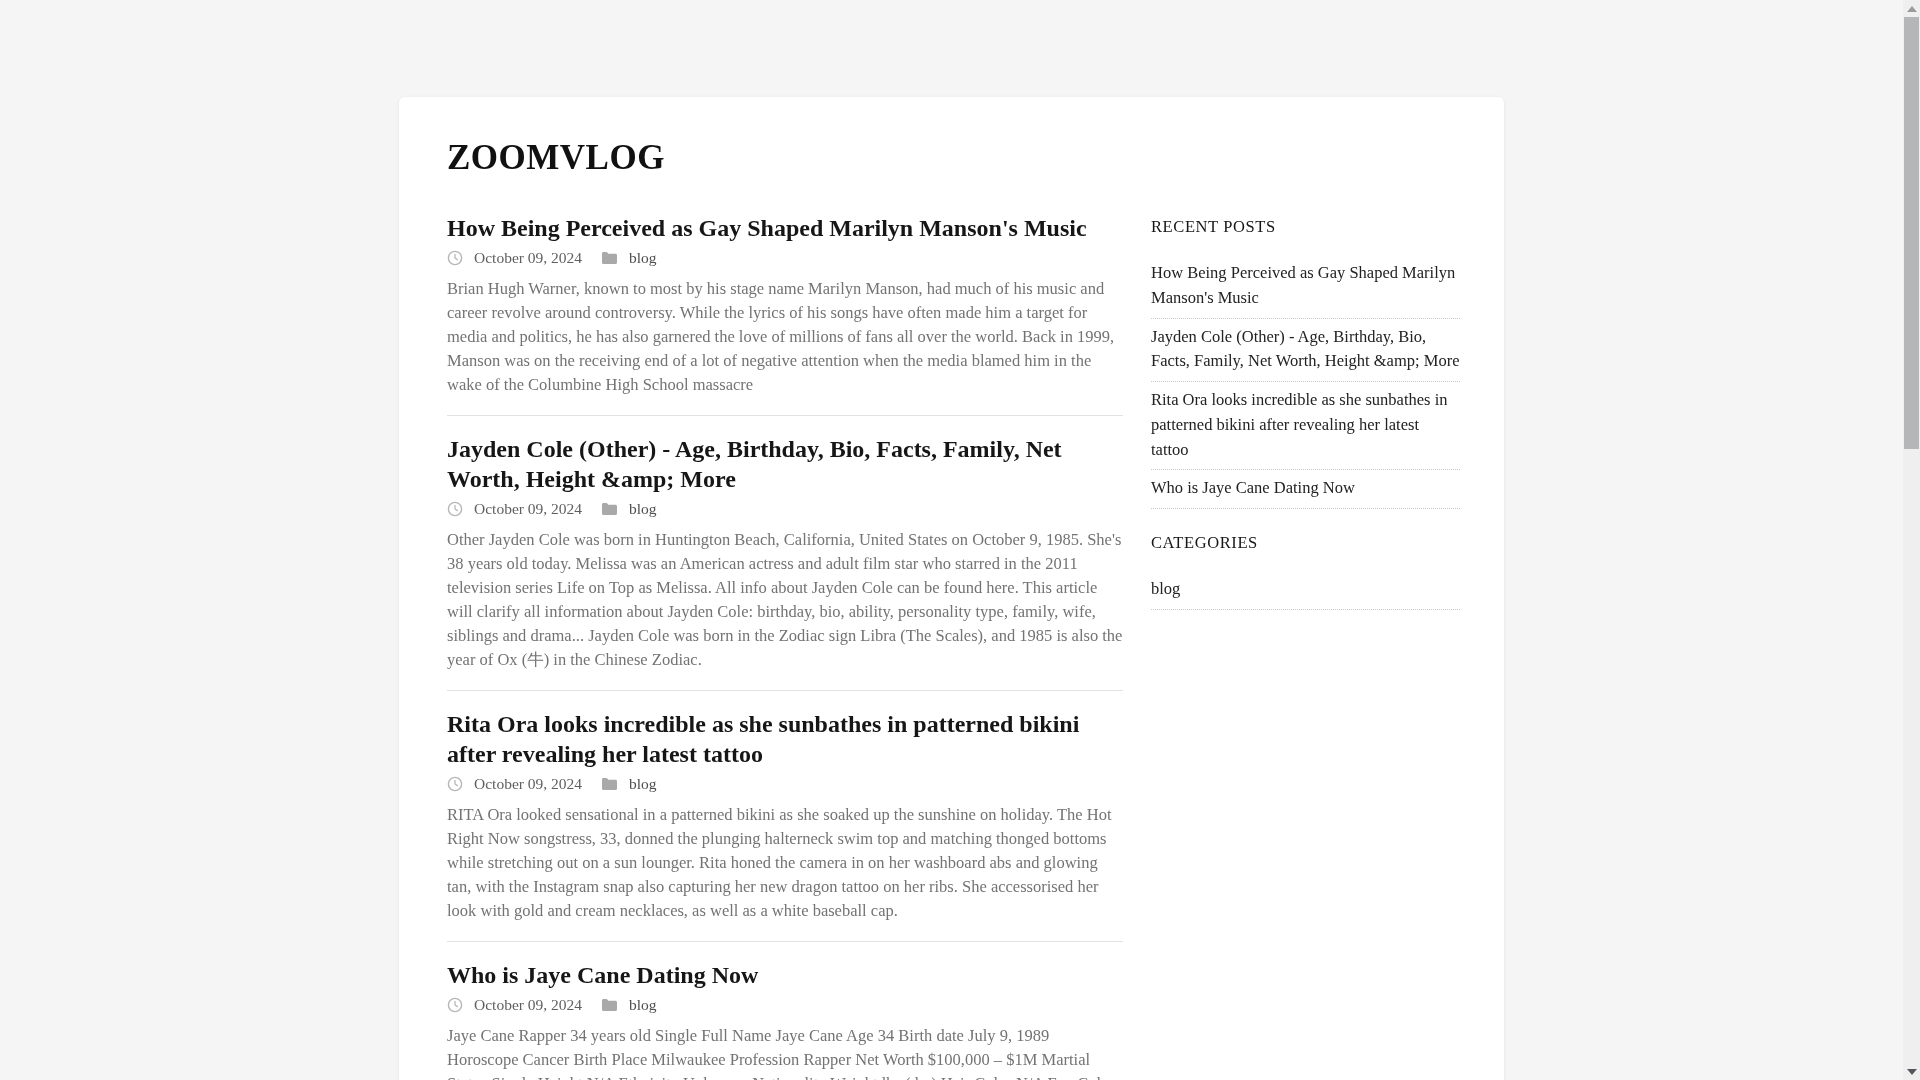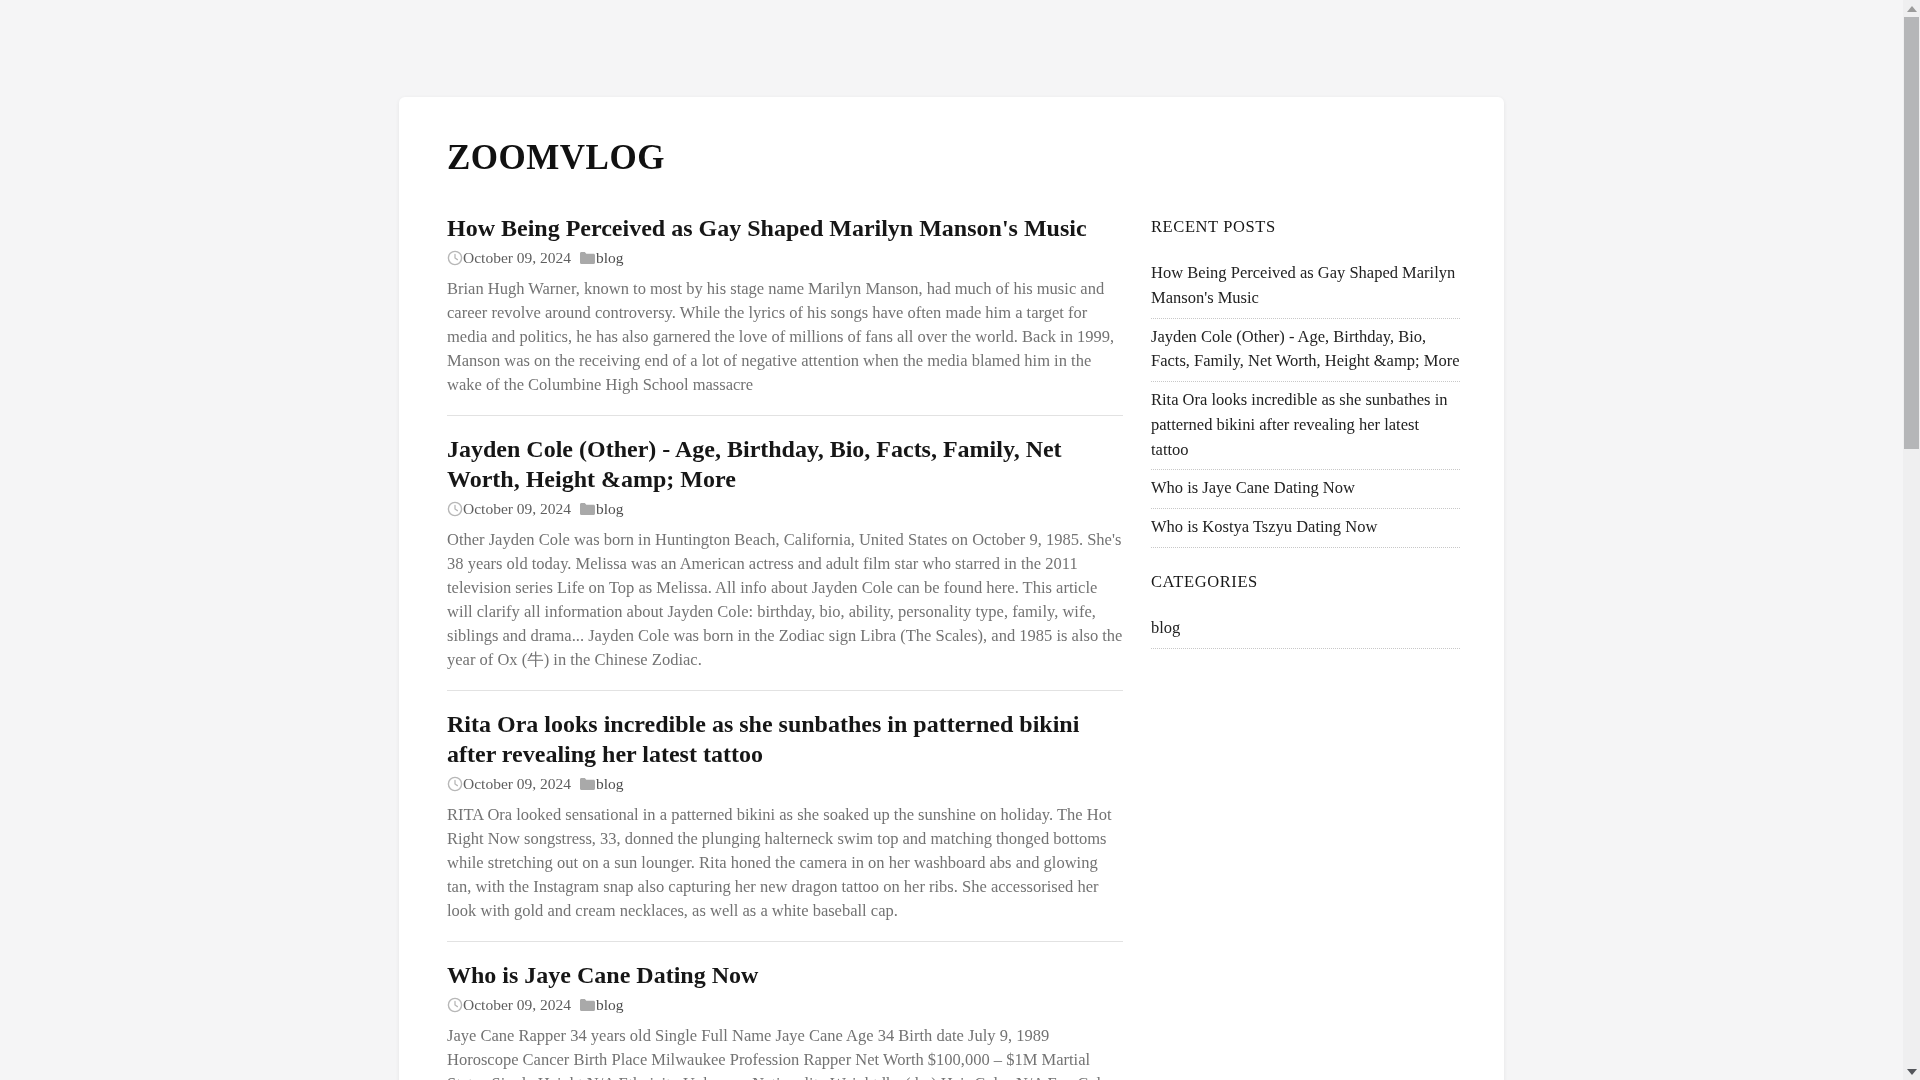--- a/index.html
+++ b/index.html
@@ -46,21 +46,21 @@
     font-size: 24px;
     line-height: 1.25;
     font-weight: 700;
     color: #161616;
     margin: 0 0 5px 0;
     cursor: pointer;
   }
   .post-meta {
     display: flex;
     align-items: center;
-    gap: 0;
+    gap: 11px;
     margin: 5px 0 9px 0;
     font-size: 15.5px;
     color: #5f5f5f;
     line-height: 20px;
   }
   .post-meta .cat { color: #4f4f4f; cursor: pointer; }
   .meta-icon { display: inline-flex; align-items: center; }
   .meta-icon svg { display: block; }
   .post-excerpt {
     margin: 0;
@@ -235,21 +235,20 @@
 
       </div>
 
       <aside class="side-col">
         <h3 class="sb-heading">RECENT POSTS</h3>
         <ul class="sb-list">
           <li class="sb-item">How Being Perceived as Gay Shaped Marilyn Manson's Music</li>
           <li class="sb-item">Jayden Cole (Other) - Age, Birthday, Bio, Facts, Family, Net Worth, Height &amp;amp; More</li>
           <li class="sb-item">Rita Ora looks incredible as she sunbathes in patterned bikini after revealing her latest tattoo</li>
           <li class="sb-item">Who is Jaye Cane Dating Now</li>
-          <li class="sb-item">Who is Kostya Tszyu Dating Now</li>
         </ul>
 
         <h3 class="sb-heading second">CATEGORIES</h3>
         <ul class="sb-list">
           <li class="sb-item">blog</li>
         </ul>
       </aside>
 
     </div>
   </div>

